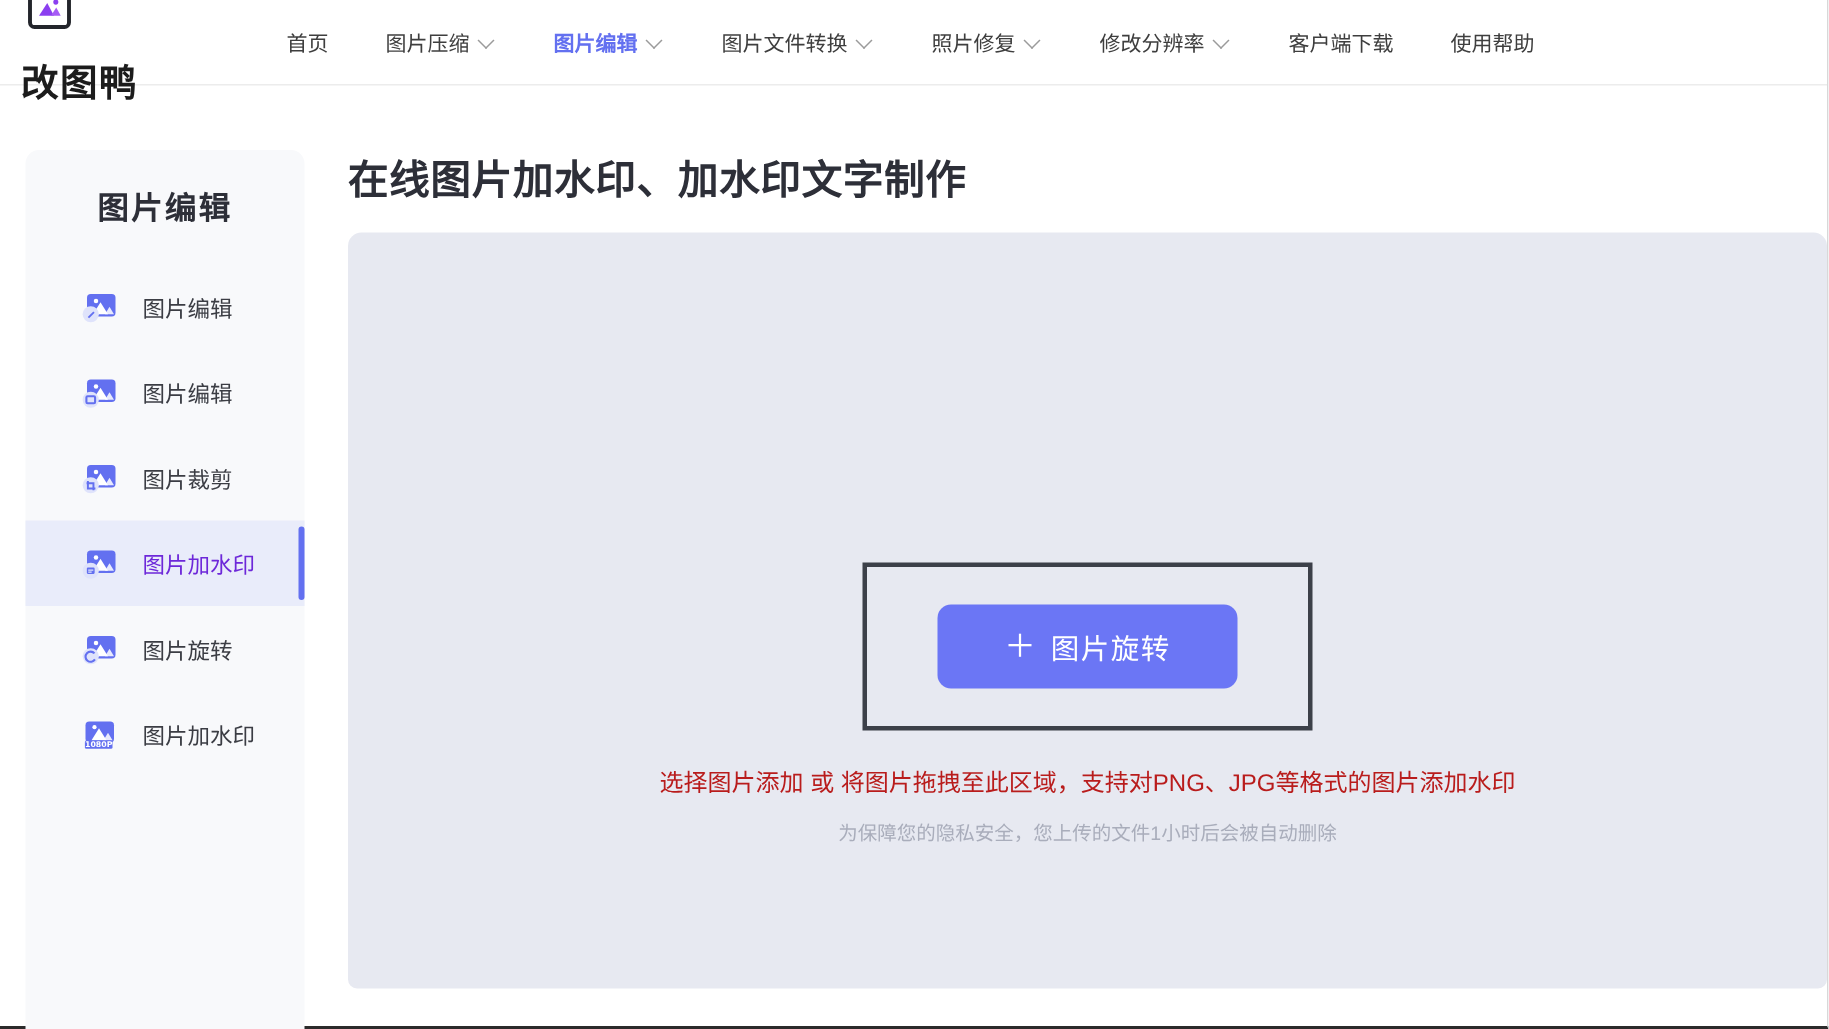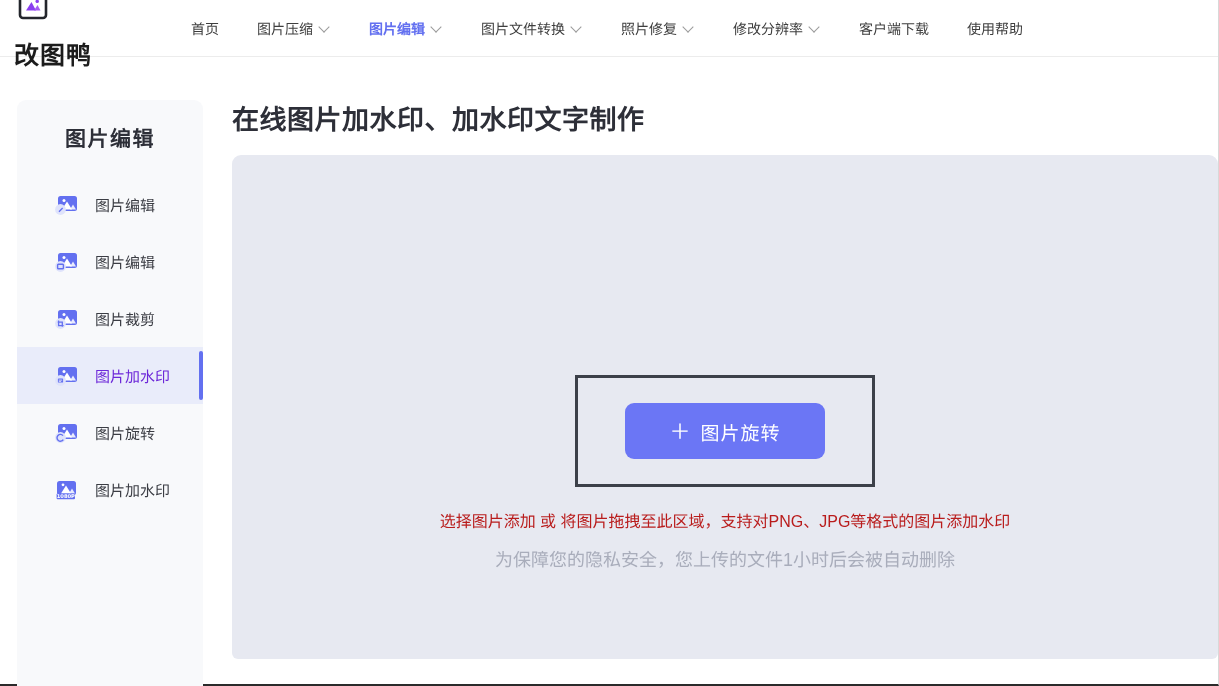--- a/index.html
+++ b/index.html
@@ -187,21 +187,21 @@
     font-weight: normal;
   }
   .hint1 {
     margin-top: 21px;
     font-size: 16px;
     color: #b91c1c;
     white-space: nowrap;
   }
   .hint2 {
     margin-top: 13px;
-    font-size: 18px;
+    font-size: 13px;
     color: #a9adbb;
     white-space: nowrap;
   }
 </style>
 </head>
 <body>
 
 <div id="page">
 
   <div class="header">

